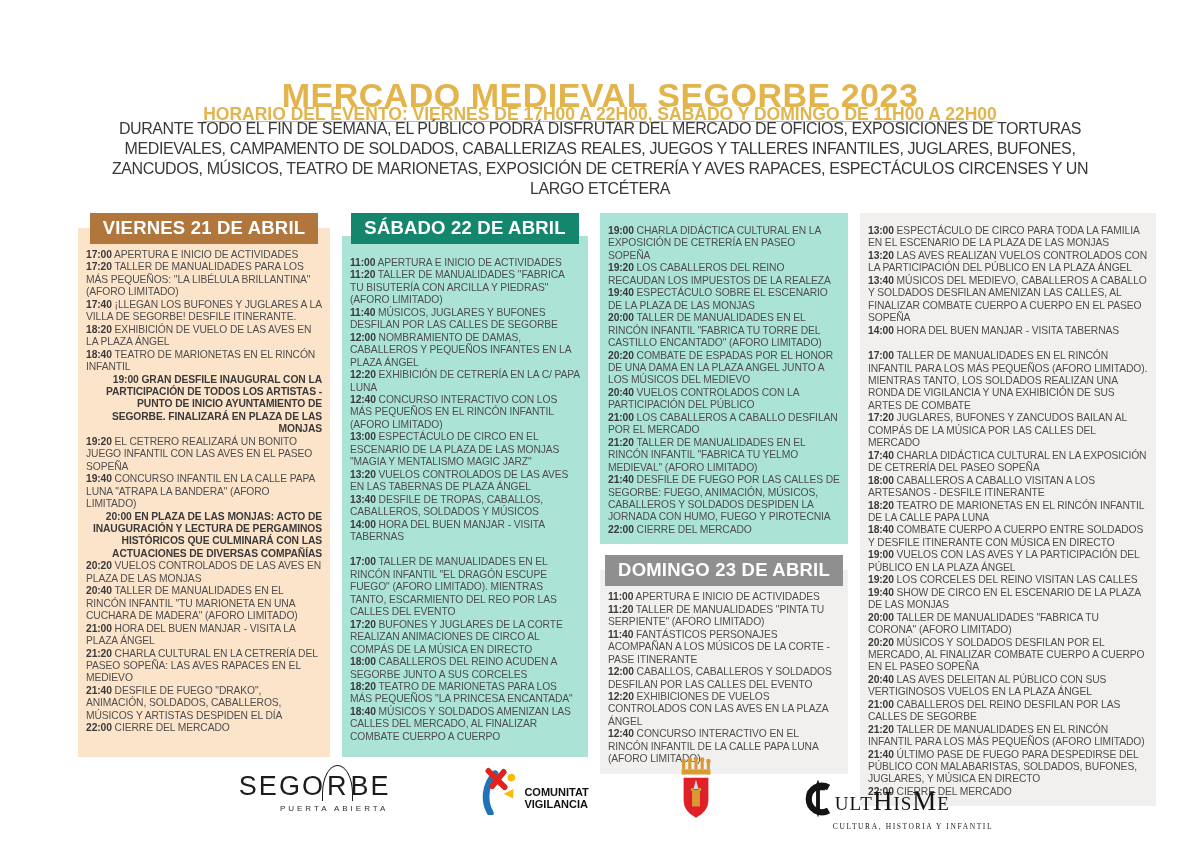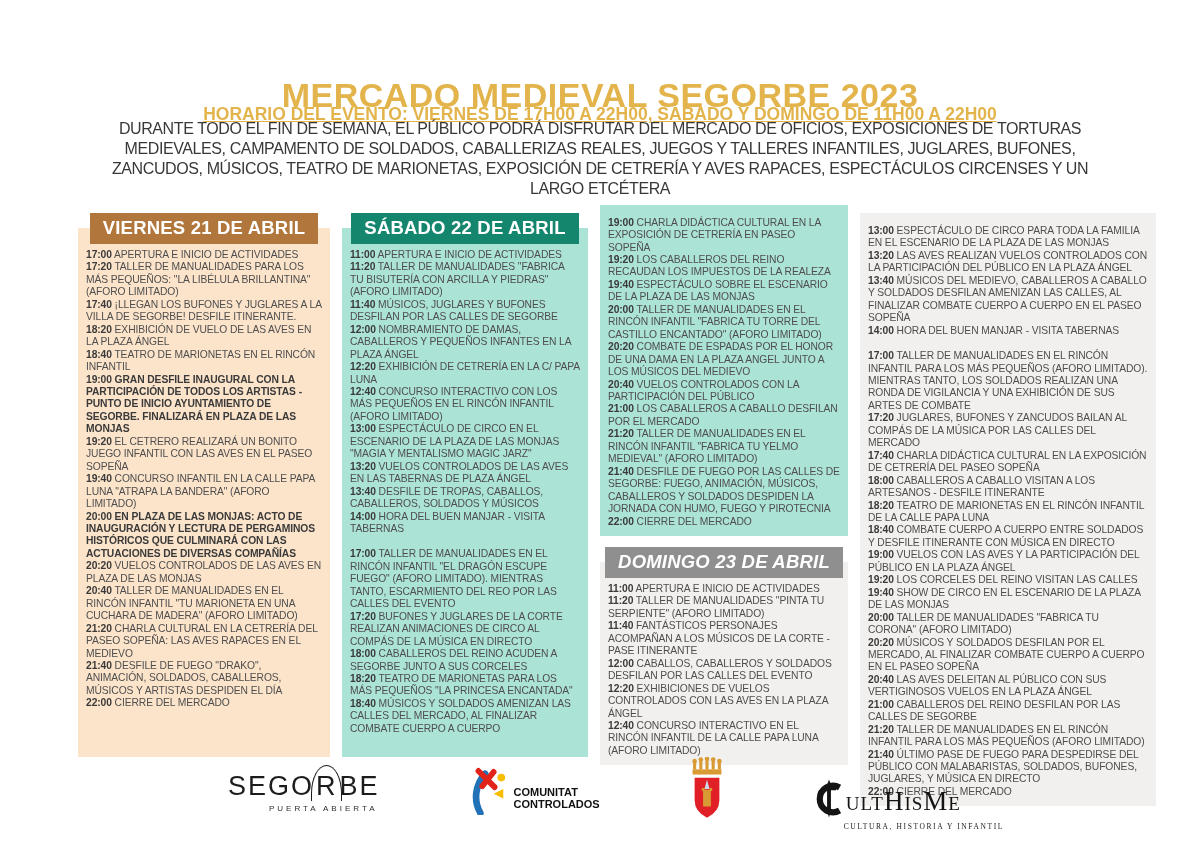--- a/index.html
+++ b/index.html
@@ -13,44 +13,44 @@
   .subtitle { position:absolute; top:104px; left:0; width:100%; text-align:center;
               font-size:17.5px; font-weight:700; color:var(--gold,#E3B44C);text-decoration:underline; }
   .description { position:absolute; top:119px; left:88px; width:1024px; text-align:center;
                  font-size:16px; line-height:1.25; color:#383838; letter-spacing:-0.4px; }
 
   
   .schedule { position:absolute; top:213px; left:78px; width:1078px; height:544px;
               display:flex; gap:12px; align-items:stretch; }
   .col { display:flex; flex-direction:column; }
   .col1 { flex:0 0 252px; }
-  .col2 { flex:0 0 246px; }
+  .col2 { flex:0 0 246px;gap:8px; }
   .col3 { flex:0 0 248px; }
   .col4 { flex:0 0 296px; }
 
   .day-header { position:relative; z-index:2; margin:0 auto; width:max-content;
                 padding:4px 13px 5px; color:#fff; font-weight:700; font-size:18.5px;
                 letter-spacing:.2px; white-space:nowrap; }
   .day-header.friday   { background:var(--friday-header,#B0763C); }
   .day-header.saturday { background:var(--saturday-header,#15866E); }
-  .day-header.sunday   { background:var(--sunday-header,#8F8F8F);font-style:italic; }
+  .day-header.sunday   { background:var(--sunday-header,#8F8F8F); }
 
   .panel { flex:1 1 auto; padding:21px 8px 8px; }
   .panel.headless { padding-top:12px; }
   .panel.overlap { margin-top:-16px; }
   .panel.friday   { background:var(--friday-panel,#FCE4CB); }
   .panel.saturday { background:var(--saturday-panel,#ACE3D7); }
   .panel.sunday   { background:var(--sunday-panel,#F2F0EE); }
 
   .panel p.event { font-size:10.3px; line-height:1.21; color:#4e4e4e; letter-spacing:-0.1px; }
   .panel p.event strong { color:#3a3a3a; }
-  .panel p.event.bold { font-weight:700; color:#3a3a3a; }
+  .panel p.event.bold { font-weight:700; color:#3a3a3a;text-align:right; }
   .panel .gap { height:13px; }
 
-  .sat-part2-wrap { display:flex; flex-direction:column; height:100%;justify-content:center; }
+  .sat-part2-wrap { display:flex; flex-direction:column; height:100%; }
   .sat-part2-wrap .panel.saturday { flex:0 0 auto; }
   .sat-part2-wrap .day-header.sunday { margin-top:11px; }
   .sat-part2-wrap .panel.sunday { flex:1 1 auto; }
 
   
   .footer { position:absolute; left:16px; bottom:14px; width:100%; height:84px;
             display:flex; justify-content:center; align-items:center; gap:86px; }
 
   .logo-segorbe { text-align:center; }
   .seg-name { font-size:27px; letter-spacing:2px; color:#1c1c1c; font-weight:500; }
@@ -89,20 +89,21 @@
           <p class="event"><strong>17:20</strong> TALLER DE MANUALIDADES PARA LOS MÁS PEQUEÑOS: "LA LIBÉLULA BRILLANTINA" (AFORO LIMITADO)</p>
           <p class="event"><strong>17:40</strong> ¡LLEGAN LOS BUFONES Y JUGLARES A LA VILLA DE SEGORBE! DESFILE ITINERANTE.</p>
           <p class="event"><strong>18:20</strong> EXHIBICIÓN DE VUELO DE LAS AVES EN LA PLAZA ÁNGEL</p>
           <p class="event"><strong>18:40</strong> TEATRO DE MARIONETAS EN EL RINCÓN INFANTIL</p>
           <p class="event bold"><strong>19:00</strong> GRAN DESFILE INAUGURAL CON LA PARTICIPACIÓN DE TODOS LOS ARTISTAS - PUNTO DE INICIO AYUNTAMIENTO DE SEGORBE. FINALIZARÁ EN PLAZA DE LAS MONJAS</p>
           <p class="event"><strong>19:20</strong> EL CETRERO REALIZARÁ UN BONITO JUEGO INFANTIL CON LAS AVES EN EL PASEO SOPEÑA</p>
           <p class="event"><strong>19:40</strong> CONCURSO INFANTIL EN LA CALLE PAPA LUNA "ATRAPA LA BANDERA" (AFORO LIMITADO)</p>
           <p class="event bold"><strong>20:00</strong> EN PLAZA DE LAS MONJAS: ACTO DE INAUGURACIÓN Y LECTURA DE PERGAMINOS HISTÓRICOS QUE CULMINARÁ CON LAS ACTUACIONES DE DIVERSAS COMPAÑÍAS</p>
           <p class="event"><strong>20:20</strong> VUELOS CONTROLADOS DE LAS AVES EN PLAZA DE LAS MONJAS</p>
           <p class="event"><strong>20:40</strong> TALLER DE MANUALIDADES EN EL RINCÓN INFANTIL "TU MARIONETA EN UNA CUCHARA DE MADERA" (AFORO LIMITADO)</p>
+          <p class="event"><strong>21:00</strong> HORA DEL BUEN MANJAR - VISITA LA PLAZA ÁNGEL</p>
           <p class="event"><strong>21:20</strong> CHARLA CULTURAL EN LA CETRERÍA DEL PASEO SOPEÑA: LAS AVES RAPACES EN EL MEDIEVO</p>
           <p class="event"><strong>21:40</strong> DESFILE DE FUEGO "DRAKO", ANIMACIÓN, SOLDADOS, CABALLEROS, MÚSICOS Y ARTISTAS DESPIDEN EL DÍA</p>
           <p class="event"><strong>22:00</strong> CIERRE DEL MERCADO</p>
         </div>
     </div>
 
     <div class="col col2">
       <div class="day-header saturday">SÁBADO 22 DE ABRIL</div>
       <div class="panel saturday overlap">
           <p class="event"><strong>11:00</strong> APERTURA E INICIO DE ACTIVIDADES</p>
@@ -188,21 +189,21 @@
     <div class="logo-cv">
       <span>
         <svg width="42" height="50" viewBox="0 0 44 52">
           <path d="M15 50 C 8 38, 9 21, 20 9" stroke="#2272B8" stroke-width="7" fill="none" stroke-linecap="round"></path>
           <path d="M13 6 L30 23 M29 7 L17 22" stroke="#E2231A" stroke-width="6" stroke-linecap="round"></path>
           <circle cx="37" cy="13" r="4" fill="#F8BC00"></circle>
           <path d="M29 30 l10 -5 v10 z" fill="#F8BC00"></path>
         </svg>
       </span>
       <span class="cv-text">
-        <span>COMUNITAT</span><br><span>CONTROLADOS</span>
+        <span>COMUNITAT</span><br><span>VIGILANCIA</span>
       </span>
     </div>
 
     <div class="logo-shield">
       <span>
         <svg width="42" height="66" viewBox="0 0 40 64">
           <path d="M8 12 V5 M14 12 V3 M20 12 V2 M26 12 V3 M32 12 V5" stroke="#D89A33" stroke-width="3"></path>
           <circle cx="8" cy="4" r="2.2" fill="#D89A33"></circle>
           <circle cx="14" cy="2.5" r="2.2" fill="#D89A33"></circle>
           <circle cx="20" cy="1.8" r="2.2" fill="#D89A33"></circle>

